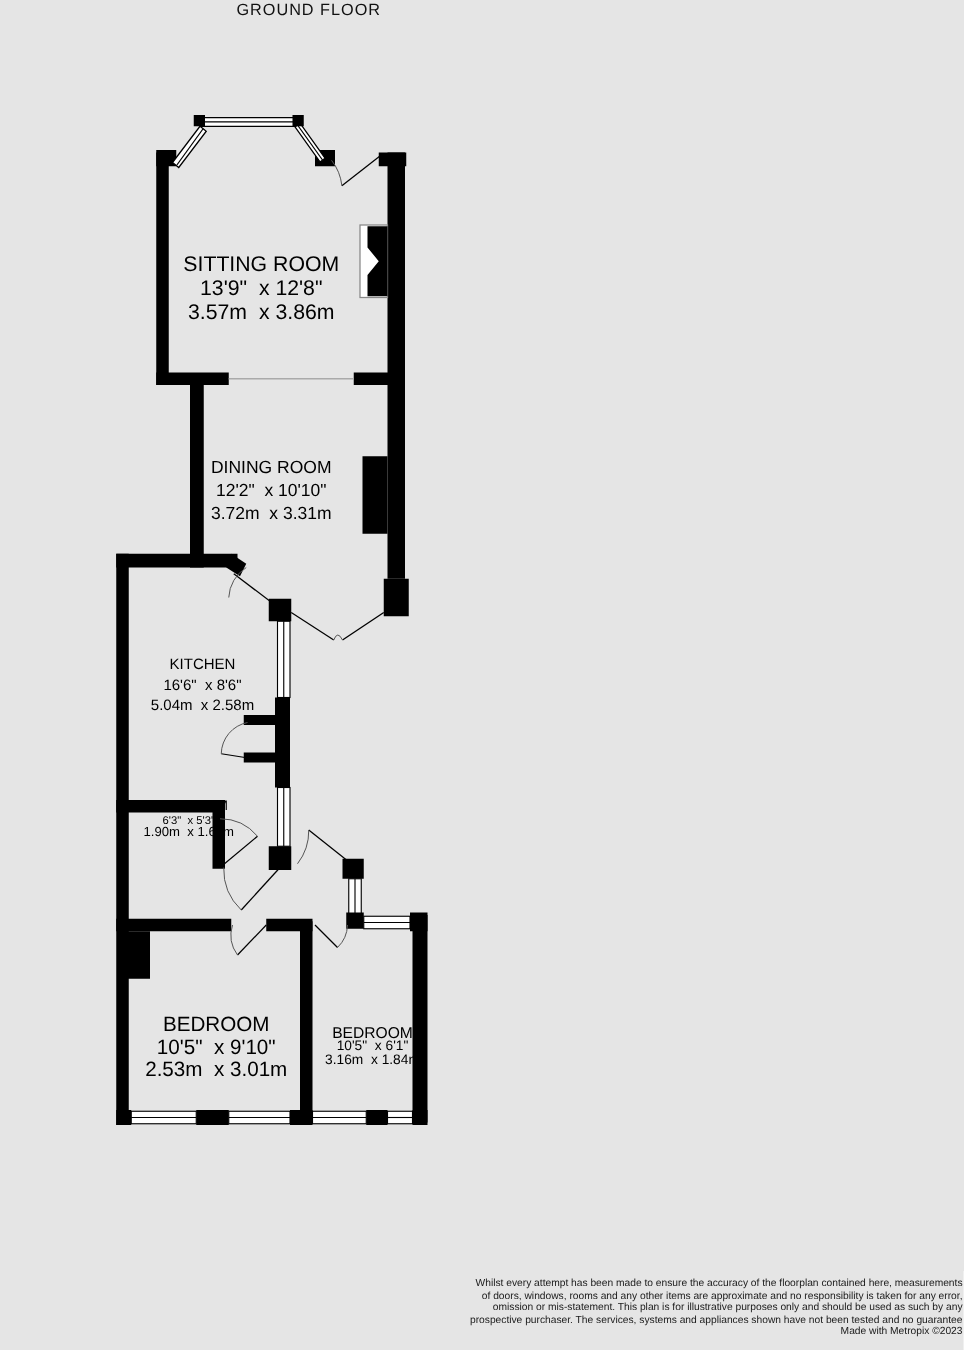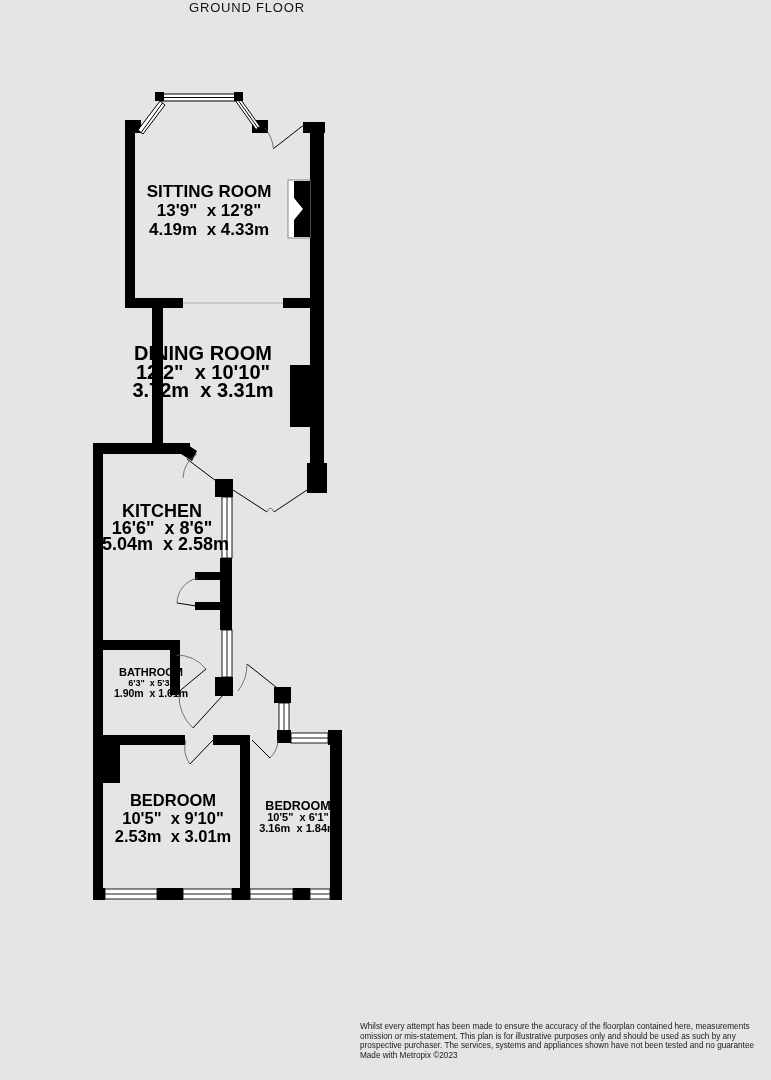--- a/index.html
+++ b/index.html
@@ -1,37 +1,37 @@
 <!DOCTYPE html>
 <html><head>
 <meta charset="utf-8">
 <style>
   html,body{margin:0;padding:0;background:#fff;}
   #canvas{
     position:relative;width:771px;height:1080px;background:#e5e5e5;
     font-family:"Liberation Sans","DejaVu Sans",sans-serif;overflow:hidden;
   }
   #plan-svg{position:absolute;left:0;top:0;}
-  .room-label{position:absolute;text-align:center;color:#000;font-weight:bold;}
+  .room-label{position:absolute;text-align:center;color:#000;font-weight:normal;margin-top:20px;}
   .room-label div{white-space:pre;}
   .lbl-sitting{left:127px;top:182px;width:164px;font-size:17px;line-height:19px;}
-  .lbl-dining{left:122px;top:344px;width:162px;font-size:20px;line-height:18.5px;}
-  .lbl-kitchen{left:102px;top:503px;width:120px;font-size:18px;line-height:16.5px;}
-  .lbl-bathroom{left:92px;top:666px;width:118px;font-size:11px;line-height:12px;}
+  .lbl-dining{left:136px;top:344px;width:162px;font-size:14px;line-height:18.5px;}
+  .lbl-kitchen{left:102px;top:503px;width:120px;font-size:12px;line-height:16.5px;}
+  .lbl-bathroom{left:92px;top:619px;width:118px;font-size:11px;line-height:12px;}
   .lbl-bathroom .dim-imperial{font-size:9px;line-height:10px;}
   .lbl-bathroom .dim-metric{font-size:10.5px;line-height:11px;}
   .lbl-bed1{left:102px;top:791px;width:142px;font-size:16.5px;line-height:18px;}
   .lbl-bed2{left:250px;top:800px;width:96px;font-size:12.5px;line-height:12px;}
   .lbl-bed2 .dim-imperial,.lbl-bed2 .dim-metric{font-size:11px;line-height:11px;}
   .plan-title{
     position:absolute;left:147px;top:0;width:200px;text-align:center;
     font-size:13px;letter-spacing:0.8px;color:#111;font-weight:normal;
   }
   .disclaimer{
-    position:absolute;left:360px;top:1022px;width:410px;text-align:left;
+    position:absolute;left:360px;top:1022px;width:410px;text-align:right;
     font-size:8.2px;line-height:9.6px;color:#1a1a1a;
   }
   .disclaimer div{white-space:nowrap;}
 </style>
 </head>
 <body>
 
 <div id="canvas">
 
   <svg id="plan-svg" width="771" height="1080" viewBox="0 0 771 1080" fill="none" stroke="none">
@@ -164,21 +164,21 @@
       <rect x="310" y="889" width="20" height="10" fill="#fff"></rect>
       <line x1="310" y1="894" x2="330" y2="894"></line>
     </g>
   </svg>
 
   <div class="plan-title">GROUND FLOOR</div>
 
   <div class="room-label lbl-sitting">
     <div class="room-name">SITTING ROOM</div>
     <div class="dim-imperial">13'9"  x 12'8"</div>
-    <div class="dim-metric">4.19m  x 4.33m</div>
+    <div class="dim-metric">3.57m  x 3.86m</div>
   </div>
 
   <div class="room-label lbl-dining">
     <div class="room-name">DINING ROOM</div>
     <div class="dim-imperial">12'2"  x 10'10"</div>
     <div class="dim-metric">3.72m  x 3.31m</div>
   </div>
 
   <div class="room-label lbl-kitchen">
     <div class="room-name">KITCHEN</div>
@@ -199,18 +199,19 @@
   </div>
 
   <div class="room-label lbl-bed2">
     <div class="room-name">BEDROOM</div>
     <div class="dim-imperial">10'5"  x 6'1"</div>
     <div class="dim-metric">3.16m  x 1.84m</div>
   </div>
 
   <div class="disclaimer">
     <div>Whilst every attempt has been made to ensure the accuracy of the floorplan contained here, measurements</div>
+    <div>of doors, windows, rooms and any other items are approximate and no responsibility is taken for any error,</div>
     <div>omission or mis-statement. This plan is for illustrative purposes only and should be used as such by any</div>
     <div>prospective purchaser. The services, systems and appliances shown have not been tested and no guarantee</div>
     <div>Made with Metropix ©2023</div>
   </div>
 
 </div>
 
 </body></html>

